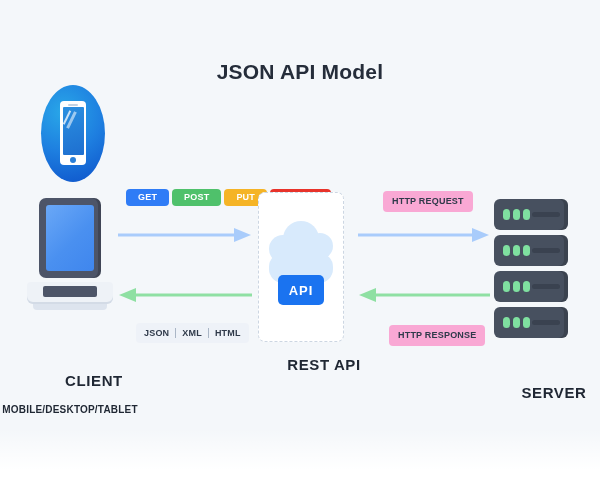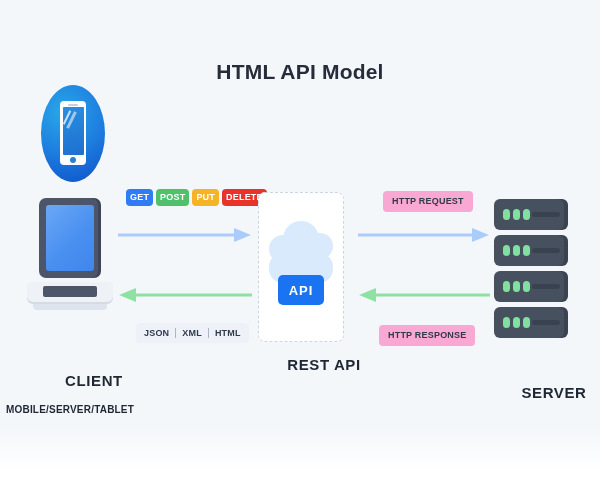--- a/index.html
+++ b/index.html
@@ -162,21 +162,21 @@
     position: absolute;
     left: 126px;
     top: 189px;
     display: flex;
     gap: 3px;
   }
   .method-badge {
     font-size: 9px;
     font-weight: bold;
     color: #ffffff;
-    padding: 4px 4px;
+    padding: 4px 12px;
     border-radius: 4px;
     letter-spacing: .2px;
     line-height: 1;
   }
 
   
   #format-badge {
     position: absolute;
     left: 136px;
     top: 323px;
@@ -206,21 +206,21 @@
     background: #f9a8d4;
     border-radius: 4px;
     padding: 6px 9px;
     font-size: 9px;
     font-weight: bold;
     color: #2f3a4a;
     letter-spacing: .2px;
     line-height: 1;
   }
   #http-request-label { left: 383px; top: 191px; }
-  #http-response-label { left: 379px; top: 325px; }
+  #http-response-label { left: 389px; top: 325px; }
 
   
   .arrow { position: absolute; height: 14px; }
   .arrow svg { display: block; }
 
   
   #rest-card {
     position: absolute;
     left: 258px;
     top: 192px;
@@ -324,21 +324,21 @@
     font-weight: bold;
     color: #1f2733;
     letter-spacing: .2px;
   }
 </style>
 </head>
 <body>
 
 <div id="canvas" style="background: rgb(244, 247, 250);">
 
-  <div id="title">HTML API Model</div>
+  <div id="title">JSON API Model</div>
 
   <div id="phone-wrap">
     <div id="phone-ellipse"></div>
     <div id="phone-body"></div>
     <div id="phone-screen"></div>
     <div id="phone-glare1"></div>
     <div id="phone-glare2"></div>
     <div id="phone-speaker"></div>
     <div id="phone-home"></div>
   </div>
@@ -429,18 +429,18 @@
     </div>
     <div class="server-unit" style="top: 108px; background: rgb(71, 80, 95);">
       <span class="server-led" style="left: 9px; background: rgb(127, 224, 160);"></span>
       <span class="server-led" style="left: 19px; background: rgb(127, 224, 160);"></span>
       <span class="server-led" style="left: 29px; background: rgb(127, 224, 160);"></span>
       <span class="server-slot"></span>
     </div>
   </div>
 
   <div class="caption" id="caption-client">CLIENT</div>
-  <div id="caption-client-sub">MOBILE/SERVER/TABLET</div>
+  <div id="caption-client-sub">MOBILE/DESKTOP/TABLET</div>
   <div class="caption" id="caption-rest">REST API</div>
   <div class="caption" id="caption-server">SERVER</div>
 
   <div id="bottom-fade"></div>
 </div>
 
 </body></html>

